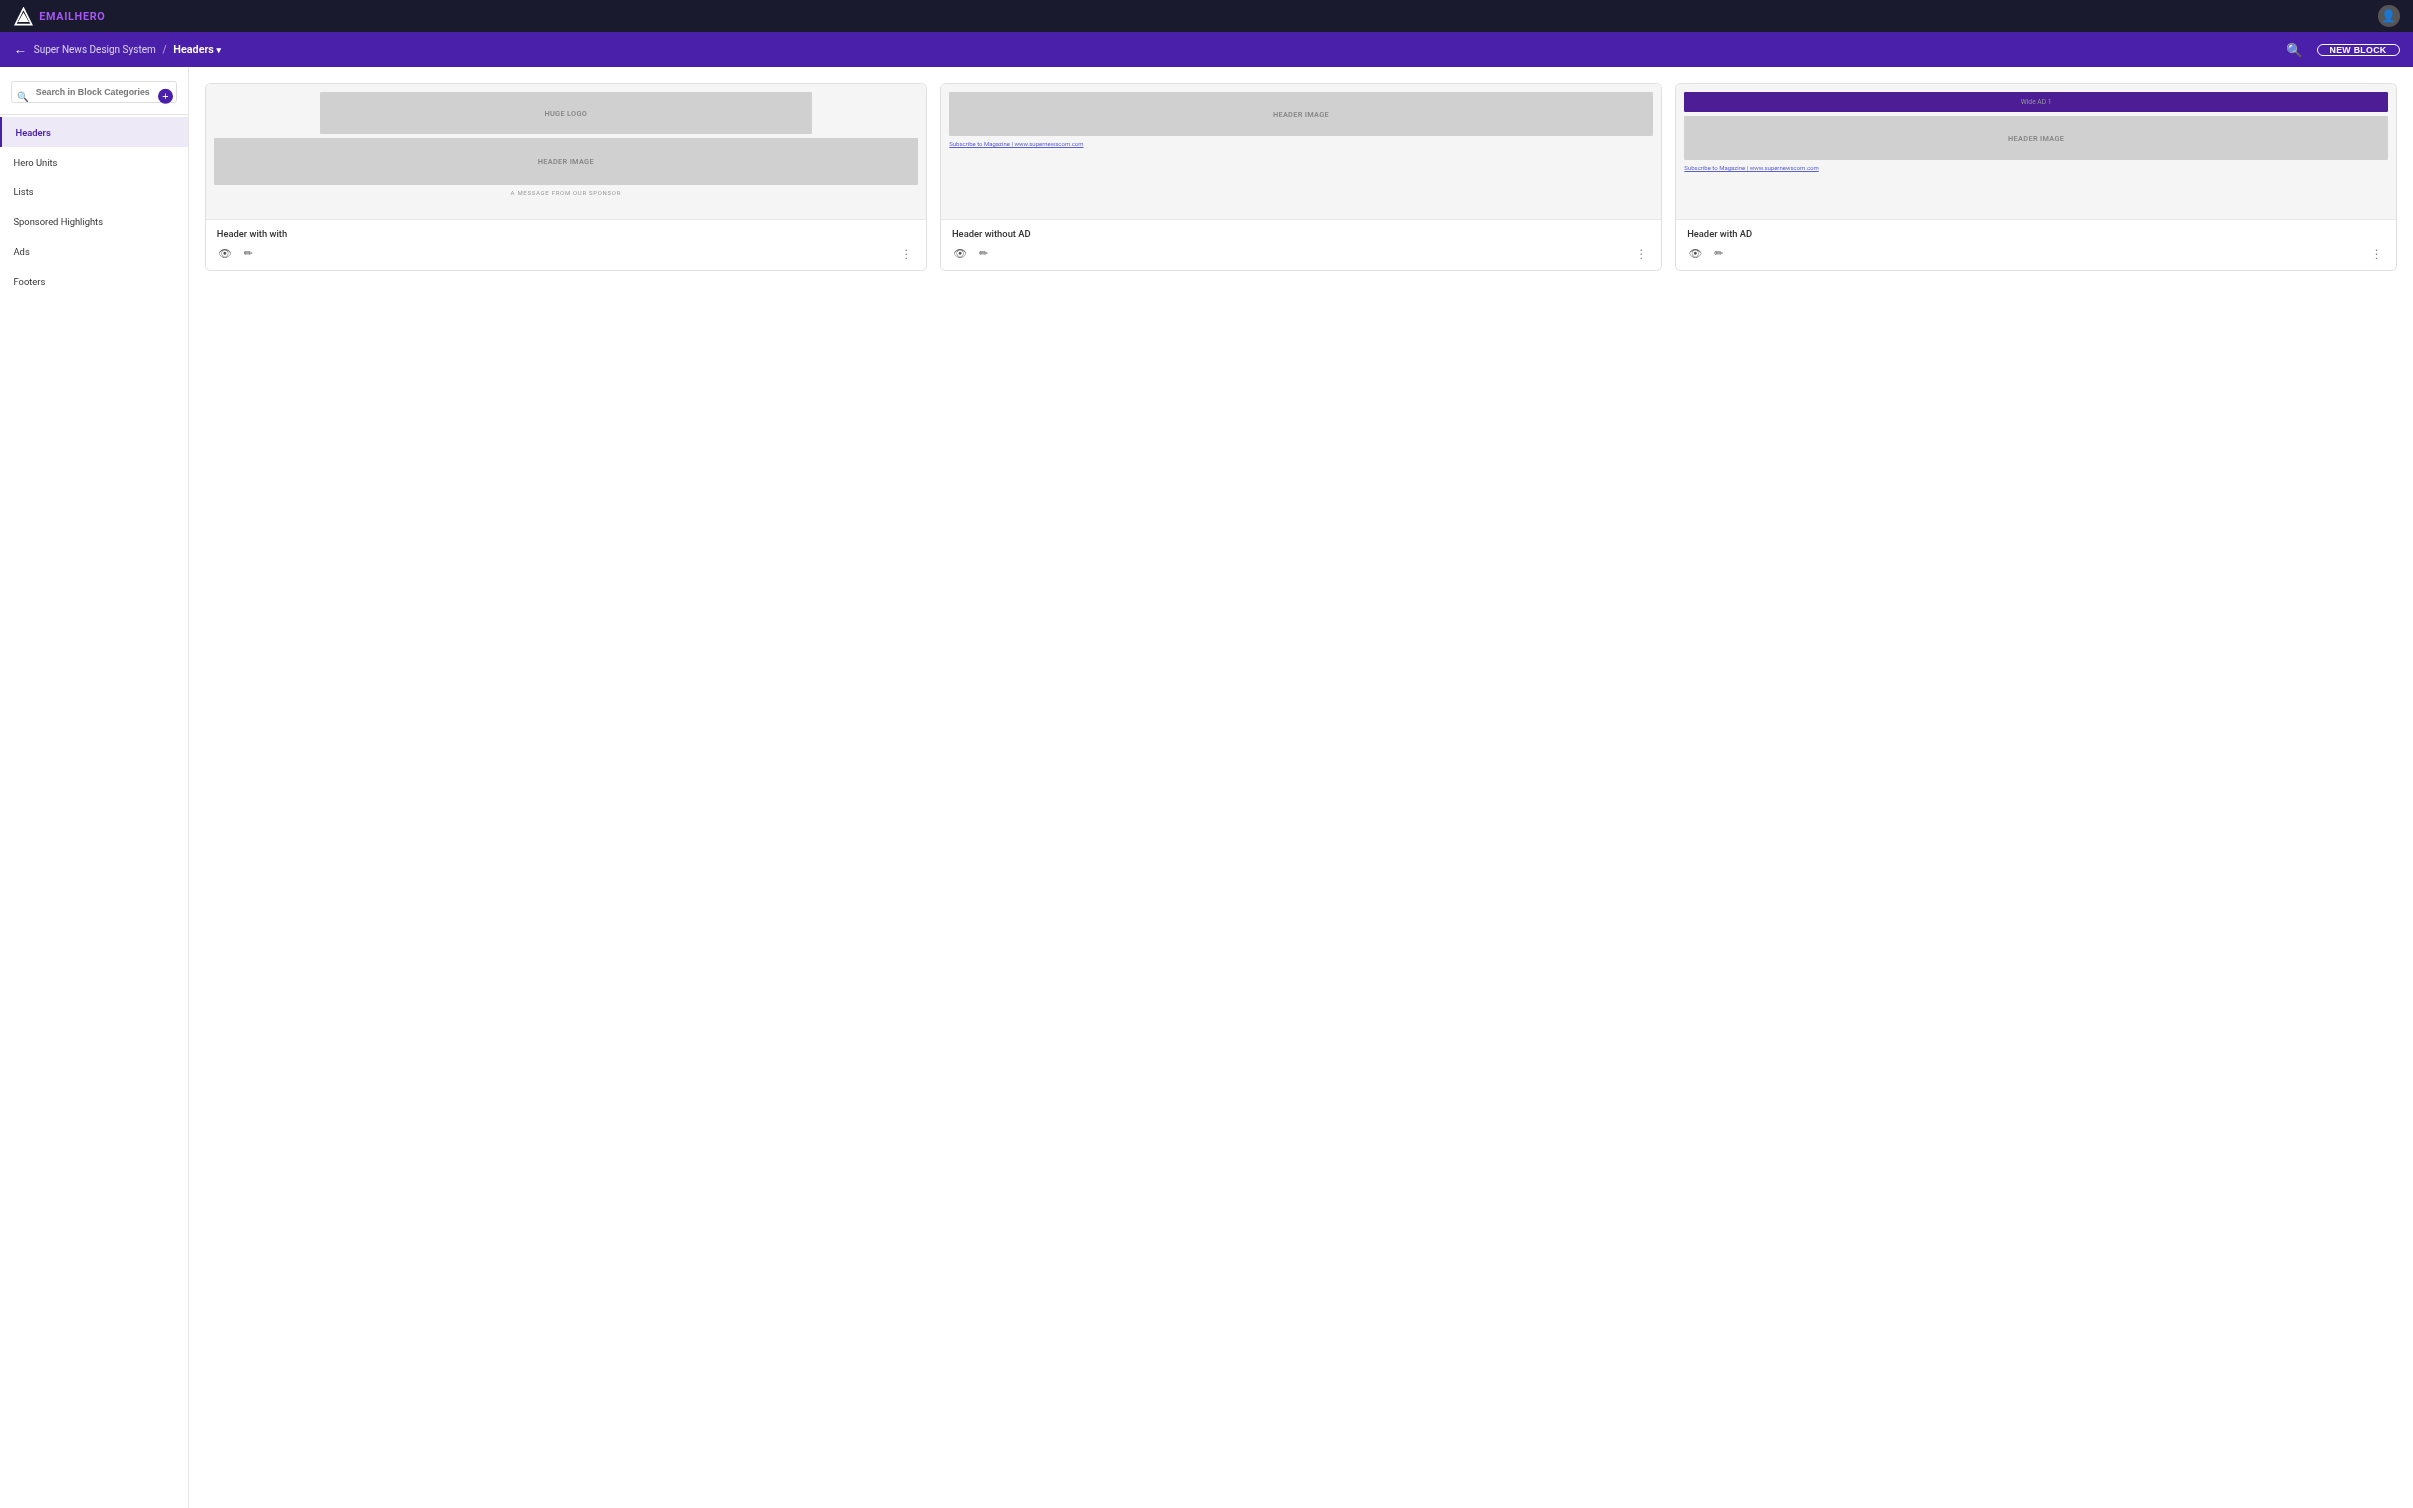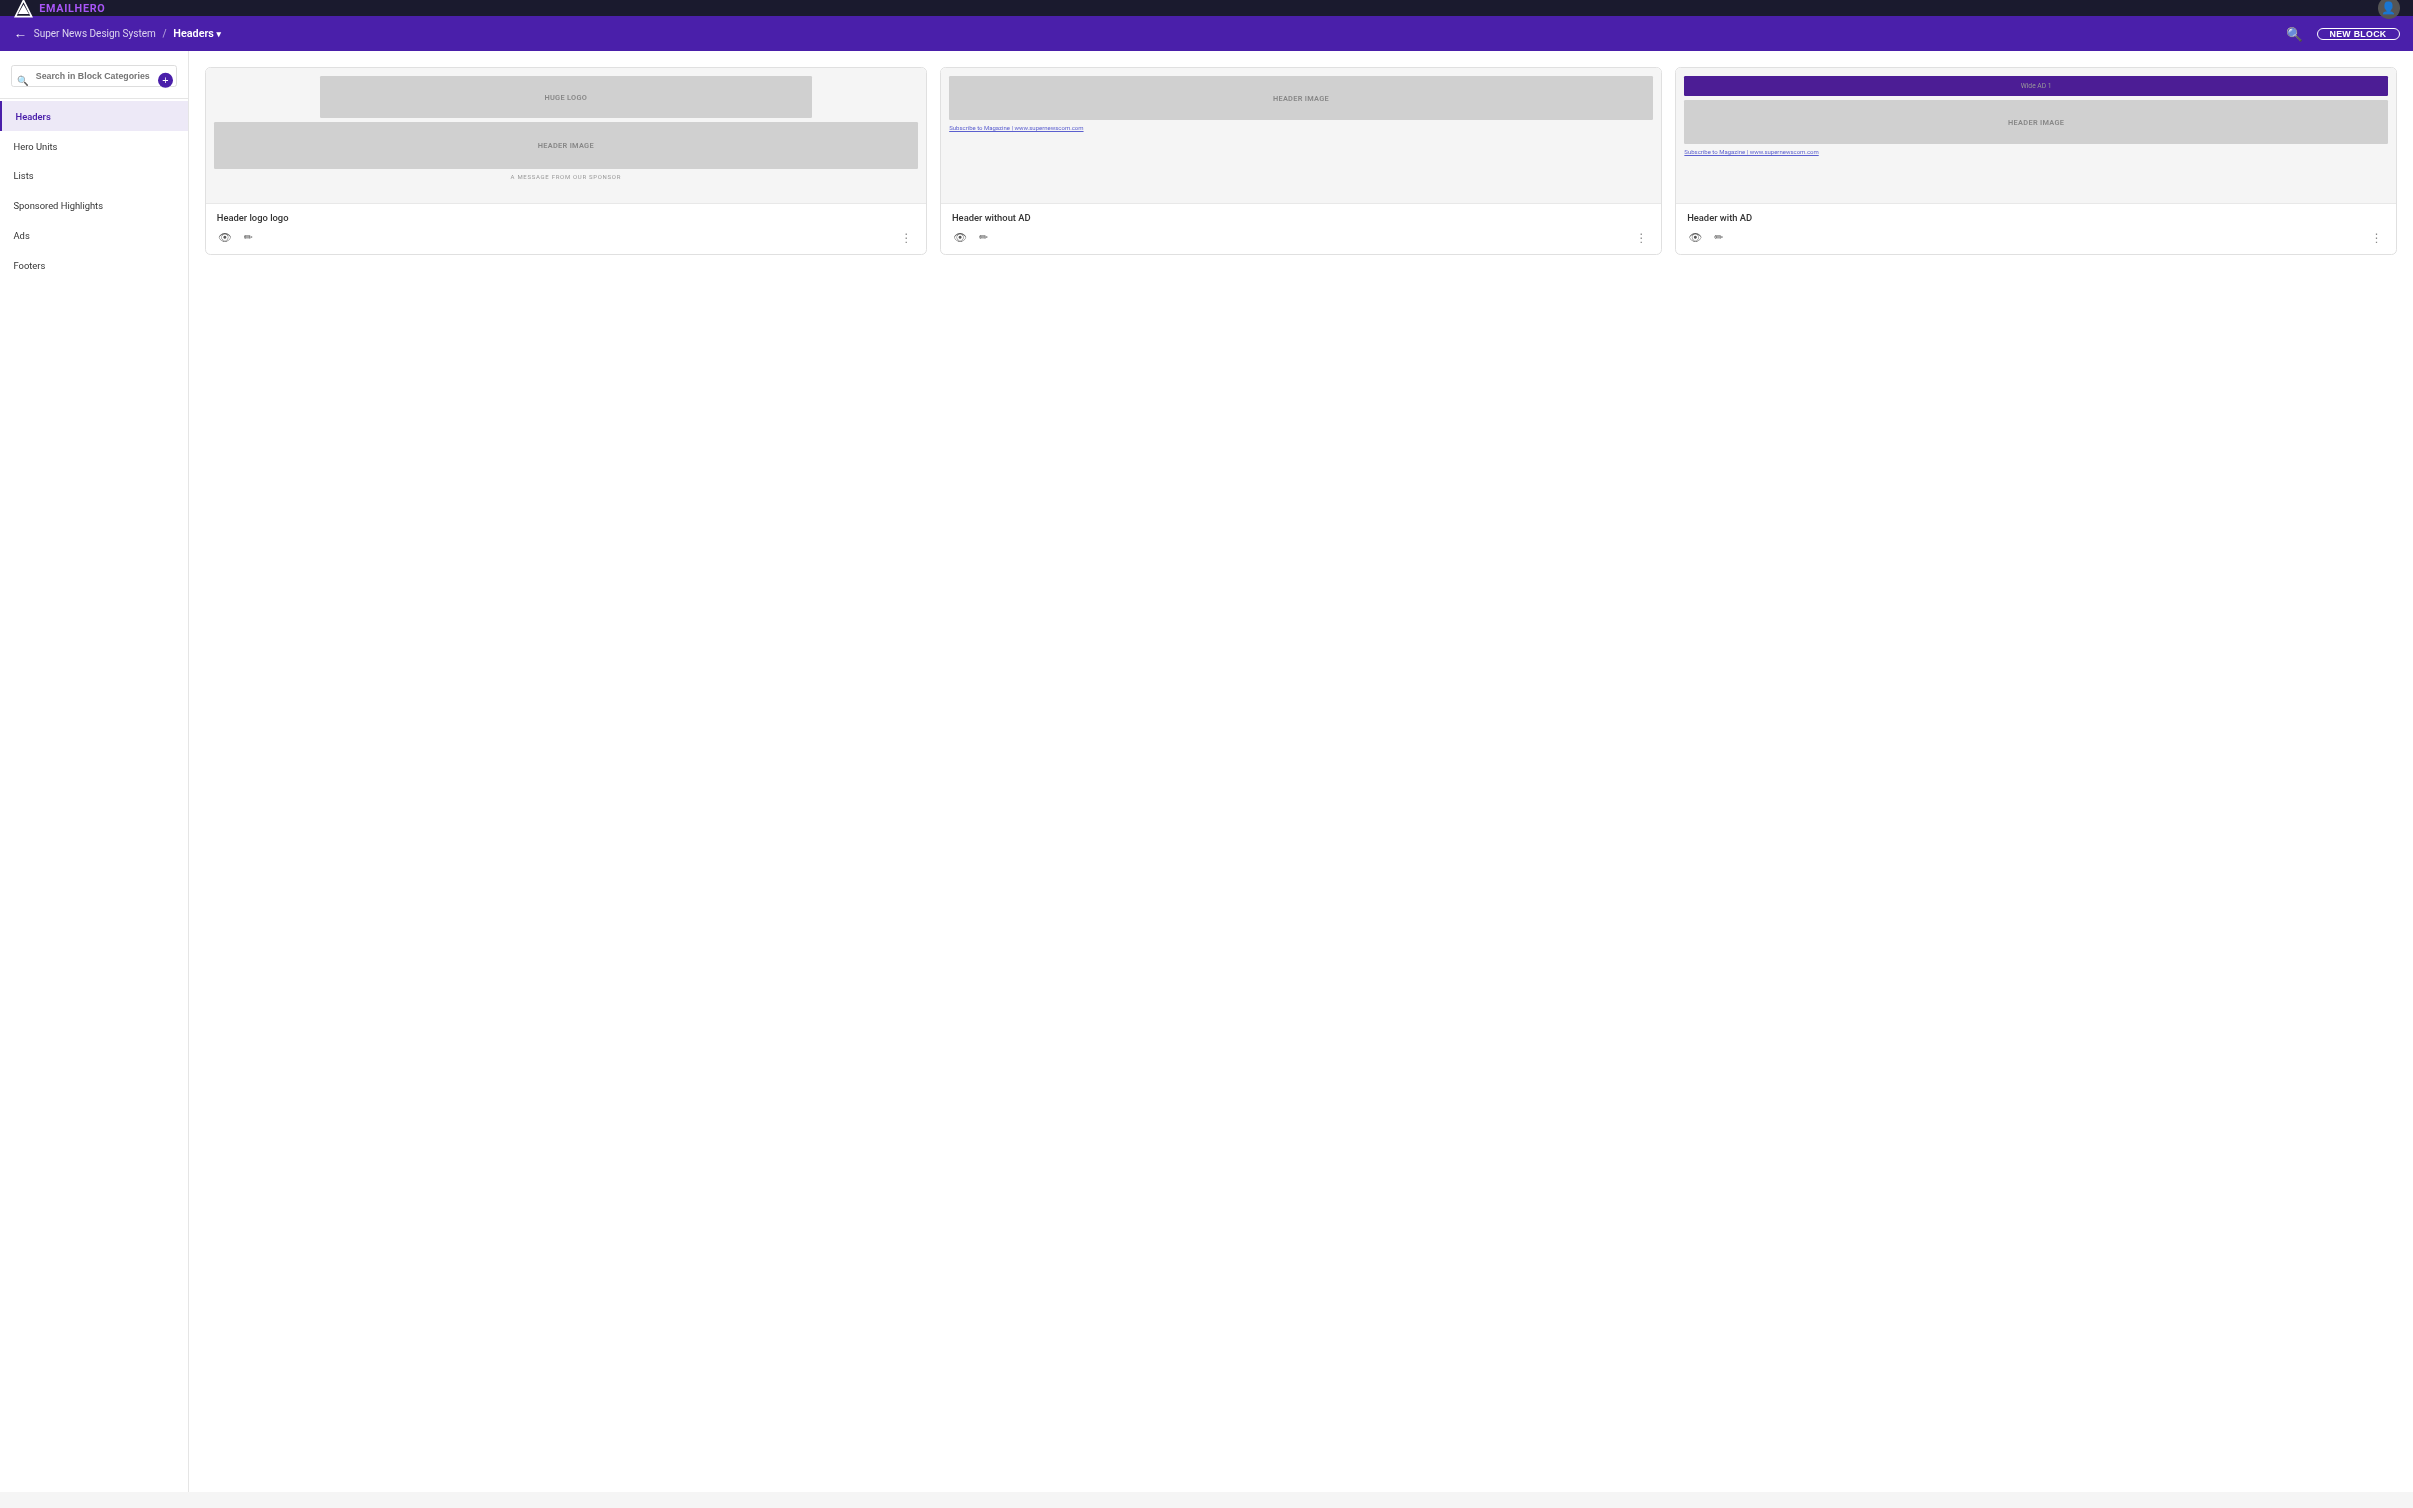--- a/index.html
+++ b/index.html
@@ -1,21 +1,21 @@
 <!DOCTYPE html>
 <html style="font-size:10.8px"><head>
   <meta charset="utf-8">
   <style>
     * { box-sizing: border-box; margin: 0; padding: 0; }
     body { font-family: -apple-system, BlinkMacSystemFont, 'Segoe UI', Roboto, sans-serif; background: #f5f5f5; height: 100vh; overflow: hidden; }
 
     
     .top-nav {
       background: #1a1a2e;
-      height: 16px;
+      height: 32px;
       display: flex;
       align-items: center;
       justify-content: space-between;
       padding: 0 13.5px;
     }
     .logo-area {
       display: flex;
       align-items: center;
       gap: 6.7px;
     }
@@ -365,21 +365,21 @@
   <main class="content-area">
     <div class="cards-grid">
 
       <div class="card">
         <div class="card-preview">
           <div class="mock-block mock-huge-logo">HUGE LOGO</div>
           <div class="mock-block mock-header-image-large">HEADER IMAGE</div>
           <div class="mock-sponsor-text">A MESSAGE FROM OUR SPONSOR</div>
         </div>
         <div class="card-footer">
-          <div class="card-title">Header logo logo</div>
+          <div class="card-title">Header with with</div>
           <div class="card-actions">
             <div class="card-action-left">
               <button class="action-btn" title="View">
                 <span>👁</span>
               </button>
               <button class="action-btn" title="Edit">
                 <span>✏</span>
               </button>
             </div>
             <button class="more-btn">⋮</button>

